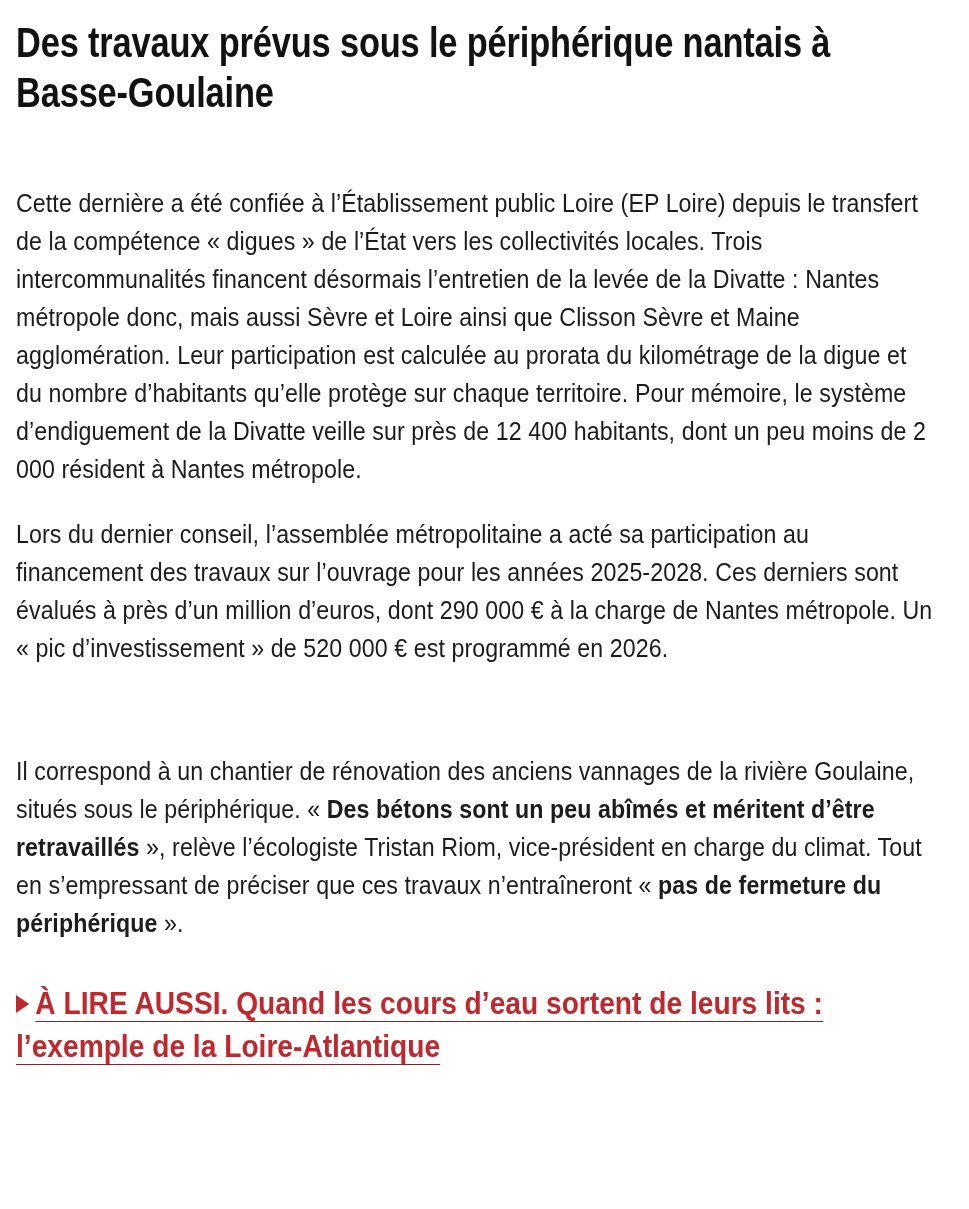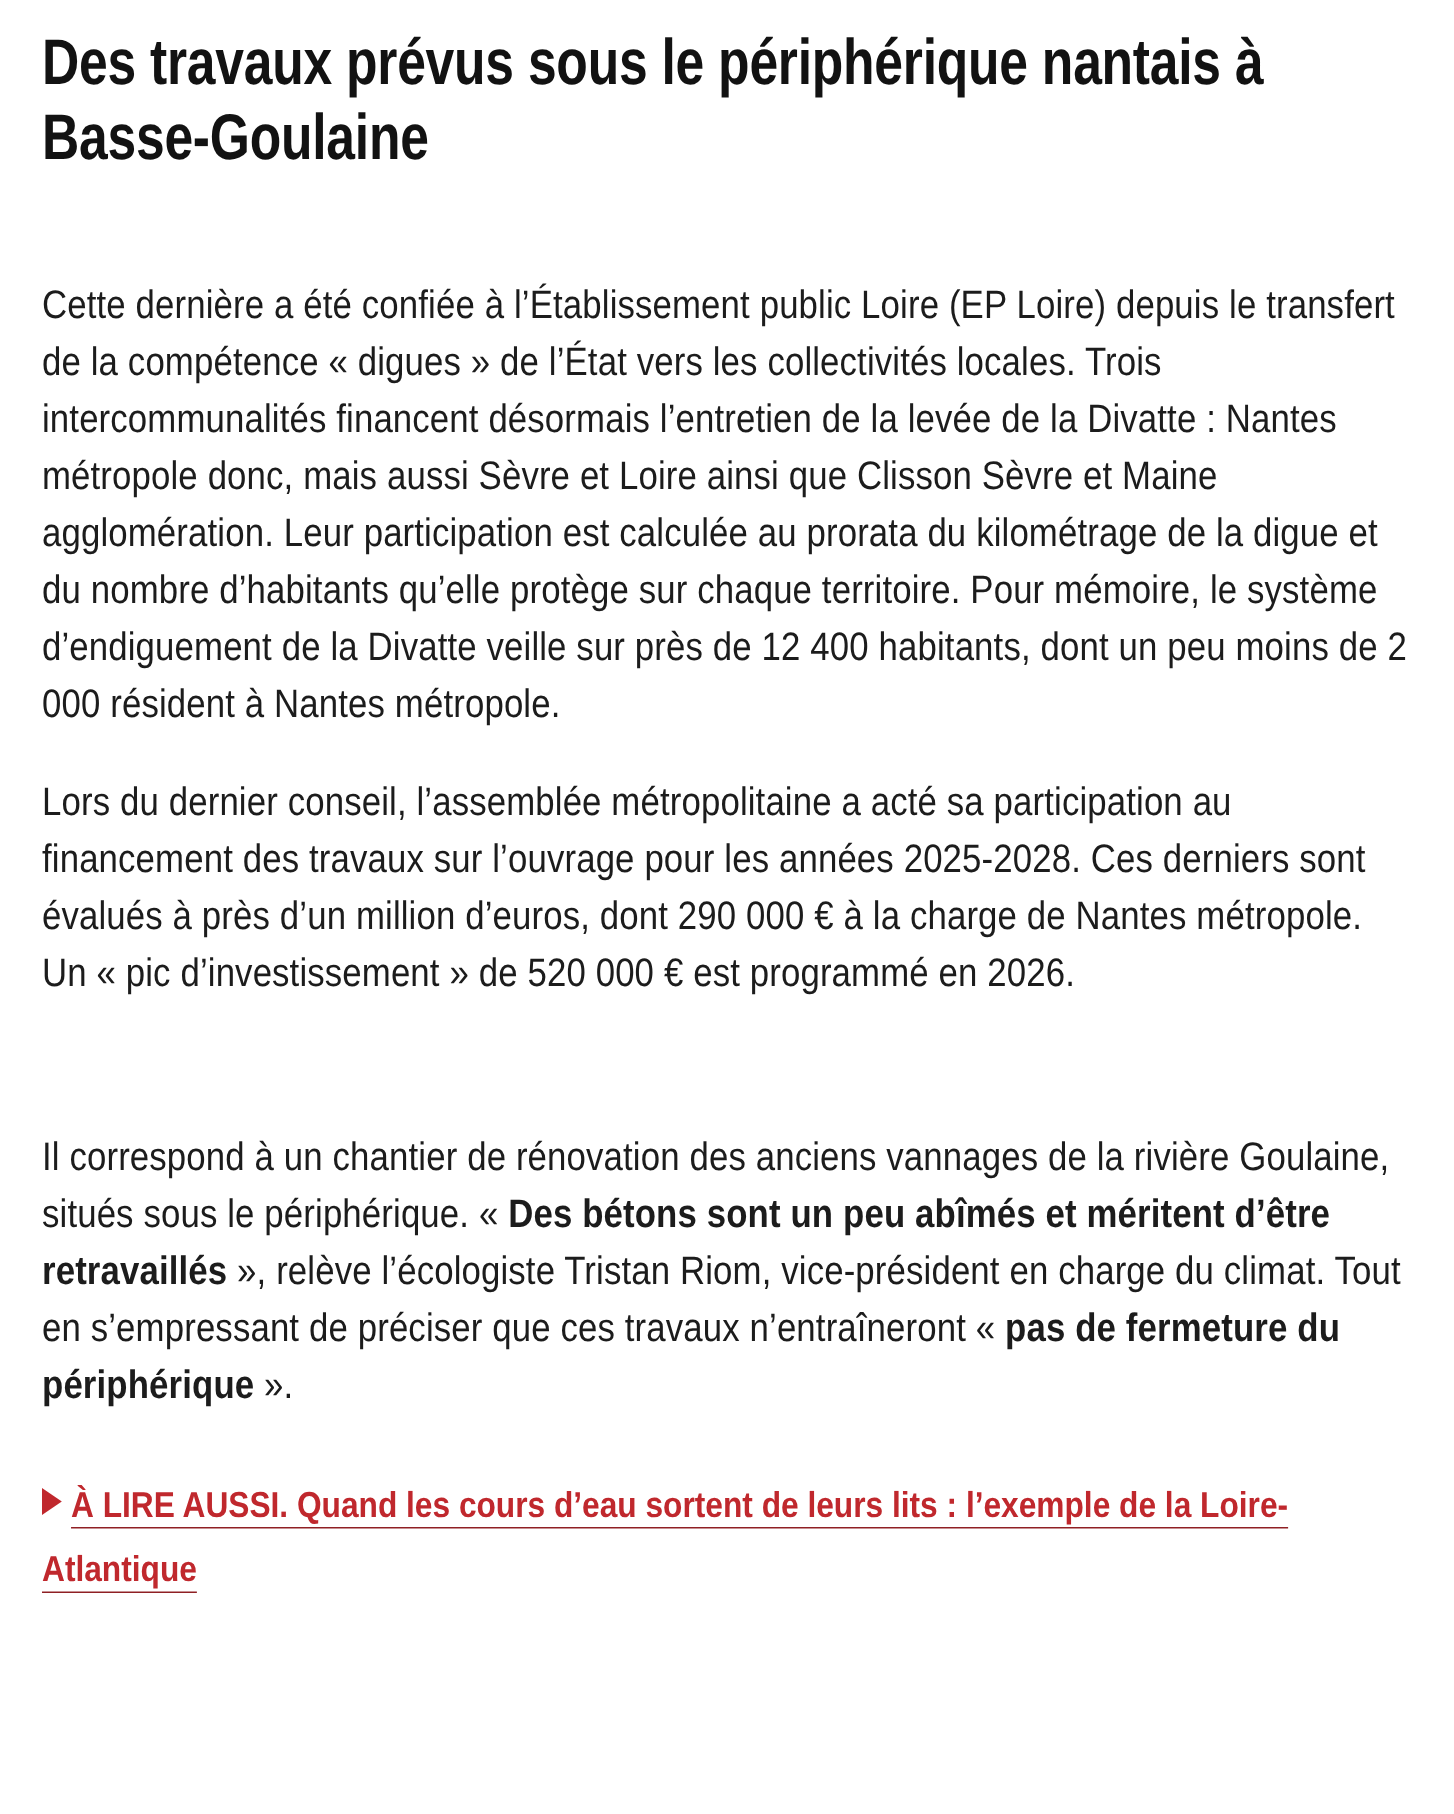--- a/index.html
+++ b/index.html
@@ -11,21 +11,21 @@
   body {
     width: 969px;
     min-height: 1209px;
     font-family: "Liberation Sans", sans-serif;
     color: #1a1a1a;
     -webkit-font-smoothing: antialiased;
   }
   .article {
     box-sizing: border-box;
     width: 969px;
-    padding: 18px 30px 10px 28px;
+    padding: 18px 30px 10px 16px;
   }
   
   .headline {
     margin: 0 0 0 0;
     font-family: "Liberation Sans Narrow", "Liberation Sans", sans-serif;
     font-weight: 700;
     font-size: 43px;
     line-height: 1.16;
     letter-spacing: -0.2px;
     color: #121212;
@@ -58,21 +58,21 @@
   b.quote-bold {
     font-weight: 700;
   }
   
   .read-also-wrap {
     margin-top: 40px;
   }
   a.read-also {
     display: inline;
     font-family: "Liberation Sans Narrow", "Liberation Sans", sans-serif;
-    font-size: 24px;
+    font-size: 32px;
     line-height: 43px;
     font-weight: 700;
     color: #c0282d;
     text-decoration: underline;
     text-decoration-color: #8f2024;
     text-decoration-thickness: 1px;
     text-underline-offset: 7px;
   }
   .read-also-inner {
     transform: scaleX(0.88);

